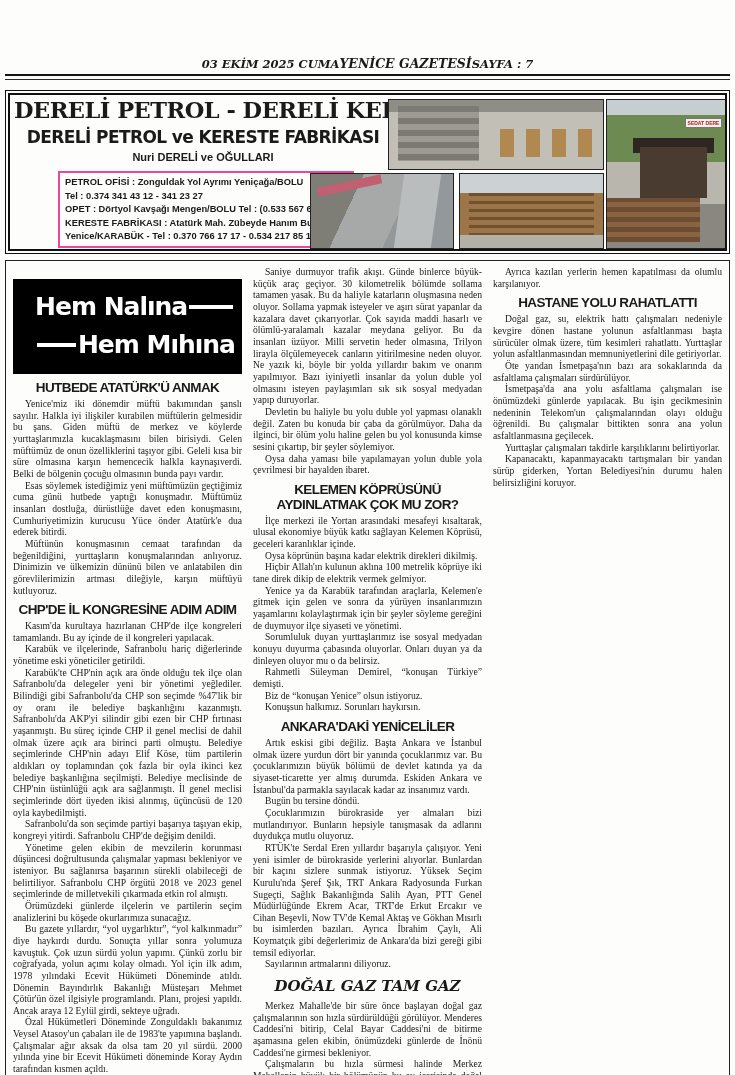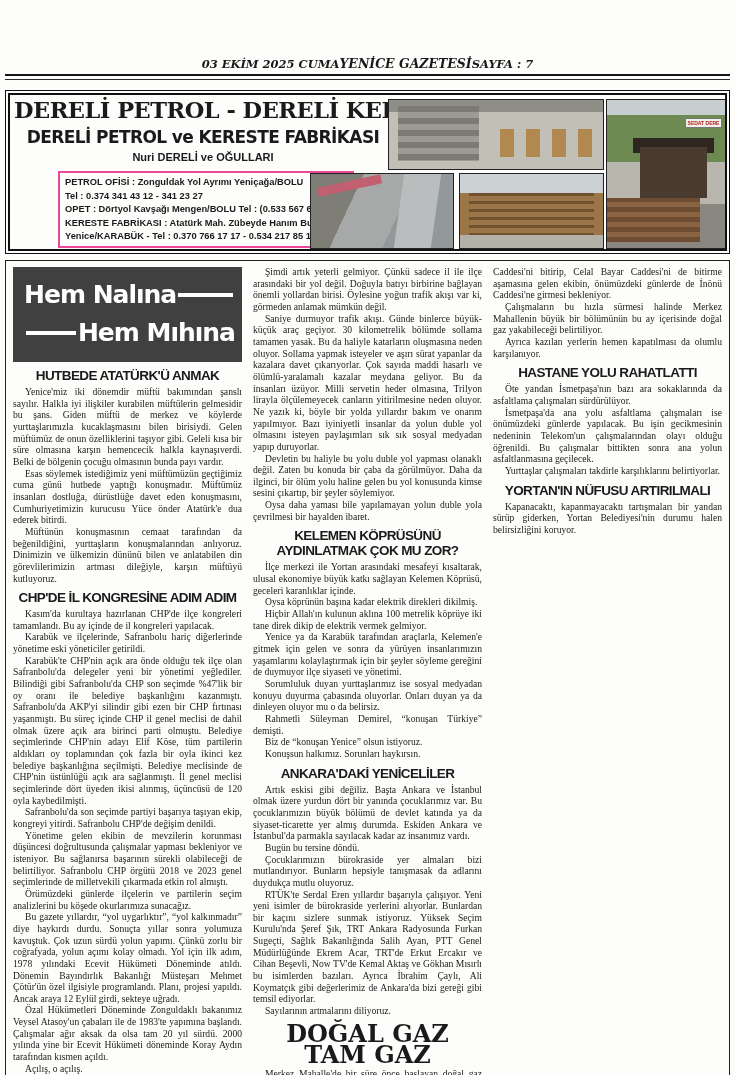--- a/index.html
+++ b/index.html
@@ -43,28 +43,28 @@
   .ph-factory .bld{position:absolute;left:28%;top:32%;width:56%;height:34%;background:#4a3b30;}
   .ph-factory .roofb{position:absolute;left:22%;top:26%;width:68%;height:10%;background:#2e2620;}
   .ph-factory .logs{position:absolute;left:0;top:66%;width:78%;height:30%;
            background:repeating-linear-gradient(0deg,#6d4c32 0 5px,#8a6342 5px 10px);}
   .ph-factory .sign{position:absolute;right:3%;top:12%;background:#f2f0ea;color:#b32020;
            font-family:"Liberation Sans",sans-serif;font-weight:bold;font-size:5px;line-height:6px;
            padding:1px 2px;border:.5px solid #777;}
   
   .body-box{margin-top:6px;height:845px;border:1.2px solid #222;box-sizing:border-box;padding:5px 7px;}
   .columns{height:100%;column-count:3;column-gap:11px;column-fill:auto;overflow:hidden;}
-  .logo-box{background:#404040;color:#fff;padding:13px 7px 15px 11px;margin:1px 0 4px 0;break-inside:avoid;}
+  .logo-box{background:#000000;color:#fff;padding:13px 7px 15px 22px;margin:13px 0 4px 0;break-inside:avoid;}
   .logo-row{display:flex;align-items:center;font-family:"DejaVu Sans",sans-serif;
             font-weight:bold;font-size:25px;letter-spacing:-1px;white-space:nowrap;}
   .logo-row .bar{flex:1;height:4px;background:#fff;margin:0 2px;}
   .logo-row.second{margin-top:9px;}
   .headline{font-family:"Liberation Sans",sans-serif;font-weight:bold;text-align:center;
             font-size:13.5px;line-height:15px;letter-spacing:-.6px;margin:6px 2px 3px 2px;break-after:avoid;}
-  .headline-serif{font-family:"DejaVu Serif",serif;font-size:24px;line-height:21px;letter-spacing:0;font-weight:bold;}
+  .headline-serif{font-family:"DejaVu Serif",serif;font-size:15px;line-height:21px;letter-spacing:0;font-weight:bold;font-style:italic;}
   .columns p{margin:0;font-size:9.6px;line-height:11.65px;text-align:justify;text-indent:12px;
              font-family:Liberation Serif, serif;hyphens:auto;}
 </style>
 </head>
 <body>
 
 <div class="page">
 
   <header class="masthead">
     <span>03 EKİM 2025 CUMA</span>
@@ -126,21 +126,20 @@
         <p>Kasım'da kurultaya hazırlanan CHP'de ilçe kongreleri tamamlandı. Bu ay içinde de il kongreleri yapılacak.</p>
         <p>Karabük ve ilçelerinde, Safranbolu hariç diğerlerinde yönetime eski yöneticiler getirildi.</p>
         <p>Karabük'te CHP'nin açık ara önde olduğu tek ilçe olan Safranbolu'da delegeler yeni bir yönetimi yeğlediler. Bilindiği gibi Safranbolu'da CHP son seçimde %47'lik bir oy oranı ile belediye başkanlığını kazanmıştı. Safranbolu'da AKP'yi silindir gibi ezen bir CHP fırtınası yaşanmıştı. Bu süreç içinde CHP il genel meclisi de dahil olmak üzere açık ara birinci parti olmuştu. Belediye seçimlerinde CHP'nin adayı Elif Köse, tüm partilerin aldıkları oy toplamından çok fazla bir oyla ikinci kez belediye başkanlığına seçilmişti. Belediye meclisinde de CHP'nin üstünlüğü açık ara sağlanmıştı. İl genel meclisi seçimlerinde dört üyeden ikisi alınmış, üçüncüsü de 120 oyla kaybedilmişti.</p>
         <p>Safranbolu'da son seçimde partiyi başarıya taşıyan ekip, kongreyi yitirdi. Safranbolu CHP'de değişim denildi.</p>
         <p>Yönetime gelen ekibin de mevzilerin korunması düşüncesi doğrultusunda çalışmalar yapması bekleniyor ve isteniyor. Bu sağlanırsa başarının sürekli olabileceği de belirtiliyor. Safranbolu CHP örgütü 2018 ve 2023 genel seçimlerinde de milletvekili çıkarmada etkin rol almıştı.</p>
         <p>Örümüzdeki günlerde ilçelerin ve partilerin seçim analizlerini bu köşede okurlarımıza sunacağız.</p>
         <p>Bu gazete yıllardır, “yol uygarlıktır”, “yol kalkınmadır” diye haykırdı durdu. Sonuçta yıllar sonra yolumuza kavuştuk. Çok uzun sürdü yolun yapımı. Çünkü zorlu bir coğrafyada, yolun açımı kolay olmadı. Yol için ilk adım, 1978 yılındaki Ecevit Hükümeti Döneminde atıldı. Dönemin Bayındırlık Bakanlığı Müsteşarı Mehmet Çötür'ün özel ilgisiyle programlandı. Planı, projesi yapıldı. Ancak araya 12 Eylül girdi, sekteye uğradı.</p>
         <p>Özal Hükümetleri Döneminde Zonguldaklı bakanımız Veysel Atasoy'un çabaları ile de 1983'te yapımına başlandı. Çalışmalar ağır aksak da olsa tam 20 yıl sürdü. 2000 yılında yine bir Ecevit Hükümeti döneminde Koray Aydın tarafından kısmen açıldı.</p>
         <p>Açılış, o açılış.</p>
         <p>Açıldığıyla kaldı.</p>
-        <p>Şimdi artık yeterli gelmiyor. Çünkü sadece il ile ilçe arasındaki bir yol değil. Doğuyla batıyı birbirine bağlayan önemli yollardan birisi. Öylesine yoğun trafik akışı var ki, görmeden anlamak mümkün değil.</p>
         <p>Saniye durmuyor trafik akışı. Günde binlerce büyük-küçük araç geçiyor. 30 kilometrelik bölümde sollama tamamen yasak. Bu da haliyle katarların oluşmasına neden oluyor. Sollama yapmak isteyeler ve aşırı sürat yapanlar da kazalara davet çıkarıyorlar. Çok sayıda maddi hasarlı ve ölümlü-yaralamalı kazalar meydana geliyor. Bu da insanları üzüyor. Milli servetin heder olmasına, Trilyon lirayla ölçülemeyecek canların yitirilmesine neden oluyor. Ne yazık ki, böyle bir yolda yıllardır bakım ve onarım yapılmıyor. Bazı iyiniyetli insanlar da yolun duble yol olmasını isteyen paylaşımları sık sık sosyal medyadan yapıp duruyorlar.</p>
         <p>Devletin bu haliyle bu yolu duble yol yapması olanaklı değil. Zaten bu konuda bir çaba da görülmüyor. Daha da ilginci, bir ölüm yolu haline gelen bu yol konusunda kimse sesini çıkartıp, bir şeyler söylemiyor.</p>
         <p>Oysa daha yaması bile yapılamayan yolun duble yola çevrilmesi bir hayalden ibaret.</p>
         <h2 class="headline">KELEMEN KÖPRÜSÜNÜ AYDINLATMAK ÇOK MU ZOR?</h2>
         <p>İlçe merkezi ile Yortan arasındaki mesafeyi kısaltarak, ulusal ekonomiye büyük katkı sağlayan Kelemen Köprüsü, geceleri karanlıklar içinde.</p>
         <p>Oysa köprünün başına kadar elektrik direkleri dikilmiş.</p>
         <p>Hiçbir Allah'ın kulunun aklına 100 metrelik köprüye iki tane direk dikip de elektrik vermek gelmiyor.</p>
         <p>Yenice ya da Karabük tarafından araçlarla, Kelemen'e gitmek için gelen ve sonra da yürüyen insanlarımızın yaşamlarını kolaylaştırmak için bir şeyler söyleme gereğini de duymuyor ilçe siyaseti ve yönetimi.</p>
         <p>Sorumluluk duyan yurttaşlarımız ise sosyal medyadan konuyu duyurma çabasında oluyorlar. Onları duyan ya da dinleyen oluyor mu o da belirsiz.</p>
         <p>Rahmetli Süleyman Demirel, “konuşan Türkiye” demişti.</p>
@@ -150,21 +149,21 @@
         <p>Artık eskisi gibi değiliz. Başta Ankara ve İstanbul olmak üzere yurdun dört bir yanında çocuklarımız var. Bu çocuklarımızın büyük bölümü de devlet katında ya da siyaset-ticarette yer almış durumda. Eskiden Ankara ve İstanbul'da parmakla sayılacak kadar az insanımız vardı.</p>
         <p>Bugün bu tersine döndü.</p>
         <p>Çocuklarımızın bürokraside yer almaları bizi mutlandırıyor. Bunların hepsiyle tanışmasak da adlarını duydukça mutlu oluyoruz.</p>
         <p>RTÜK'te Serdal Eren yıllardır başarıyla çalışıyor. Yeni yeni isimler de bürokraside yerlerini alıyorlar. Bunlardan bir kaçını sizlere sunmak istiyoruz. Yüksek Seçim Kurulu'nda Şeref Şık, TRT Ankara Radyosunda Furkan Sugeçti, Sağlık Bakanlığında Salih Ayan, PTT Genel Müdürlüğünde Ekrem Acar, TRT'de Erkut Ercakır ve Cihan Beşevli, Now TV'de Kemal Aktaş ve Gökhan Mısırlı bu isimlerden bazıları. Ayrıca İbrahim Çaylı, Ali Koymatçık gibi değerlerimiz de Ankara'da bizi gereği gibi temsil ediyorlar.</p>
         <p>Sayılarının artmalarını diliyoruz.</p>
         <h2 class="headline headline-serif">DOĞAL GAZ TAM GAZ</h2>
         <p>Merkez Mahalle'de bir süre önce başlayan doğal gaz çalışmalarının son hızla sürdürüldüğü görülüyor. Menderes Caddesi'ni bitirip, Celal Bayar Caddesi'ni de bitirme aşamasına gelen ekibin, önümüzdeki günlerde de İnönü Caddesi'ne girmesi bekleniyor.</p>
         <p>Çalışmaların bu hızla sürmesi halinde Merkez Mahallenin büyük bir bölümünün bu ay içerisinde doğal gaz yakabileceği belirtiliyor.</p>
         <p>Ayrıca kazılan yerlerin hemen kapatılması da olumlu karşılanıyor.</p>
         <h2 class="headline">HASTANE YOLU RAHATLATTI</h2>
+        <p>Doğal gaz, su, elektrik hattı çalışmaları nedeniyle kevgire dönen hastane yolunun asfaltlanması başta sürücüler olmak üzere, tüm kesimleri rahatlattı. Yurttaşlar yolun asfaltlanmasından memnuniyetlerini dile getiriyorlar.</p>
         <p>Öte yandan İsmetpaşa'nın bazı ara sokaklarında da asfaltlama çalışmaları sürdürülüyor.</p>
         <p>İsmetpaşa'da ana yolu asfaltlama çalışmaları ise önümüzdeki günlerde yapılacak. Bu işin gecikmesinin nedeninin Telekom'un çalışmalarından olayı olduğu öğrenildi. Bu çalışmalar bittikten sonra ana yolun asfaltlanmasına geçilecek.</p>
         <p>Yurttaşlar çalışmaları takdirle karşılıklarını belirtiyorlar.</p>
-        <h2 class="headline">YORTAN'IN NÜFUSU ARTIRILMALI</h2>
         <p>Kapanacaktı, kapanmayacaktı tartışmaları bir yandan sürüp giderken, Yortan Belediyesi'nin durumu halen belirsizliğini koruyor.</p>
       </div>
   </section>
 
 </div>
 
 </body></html>

